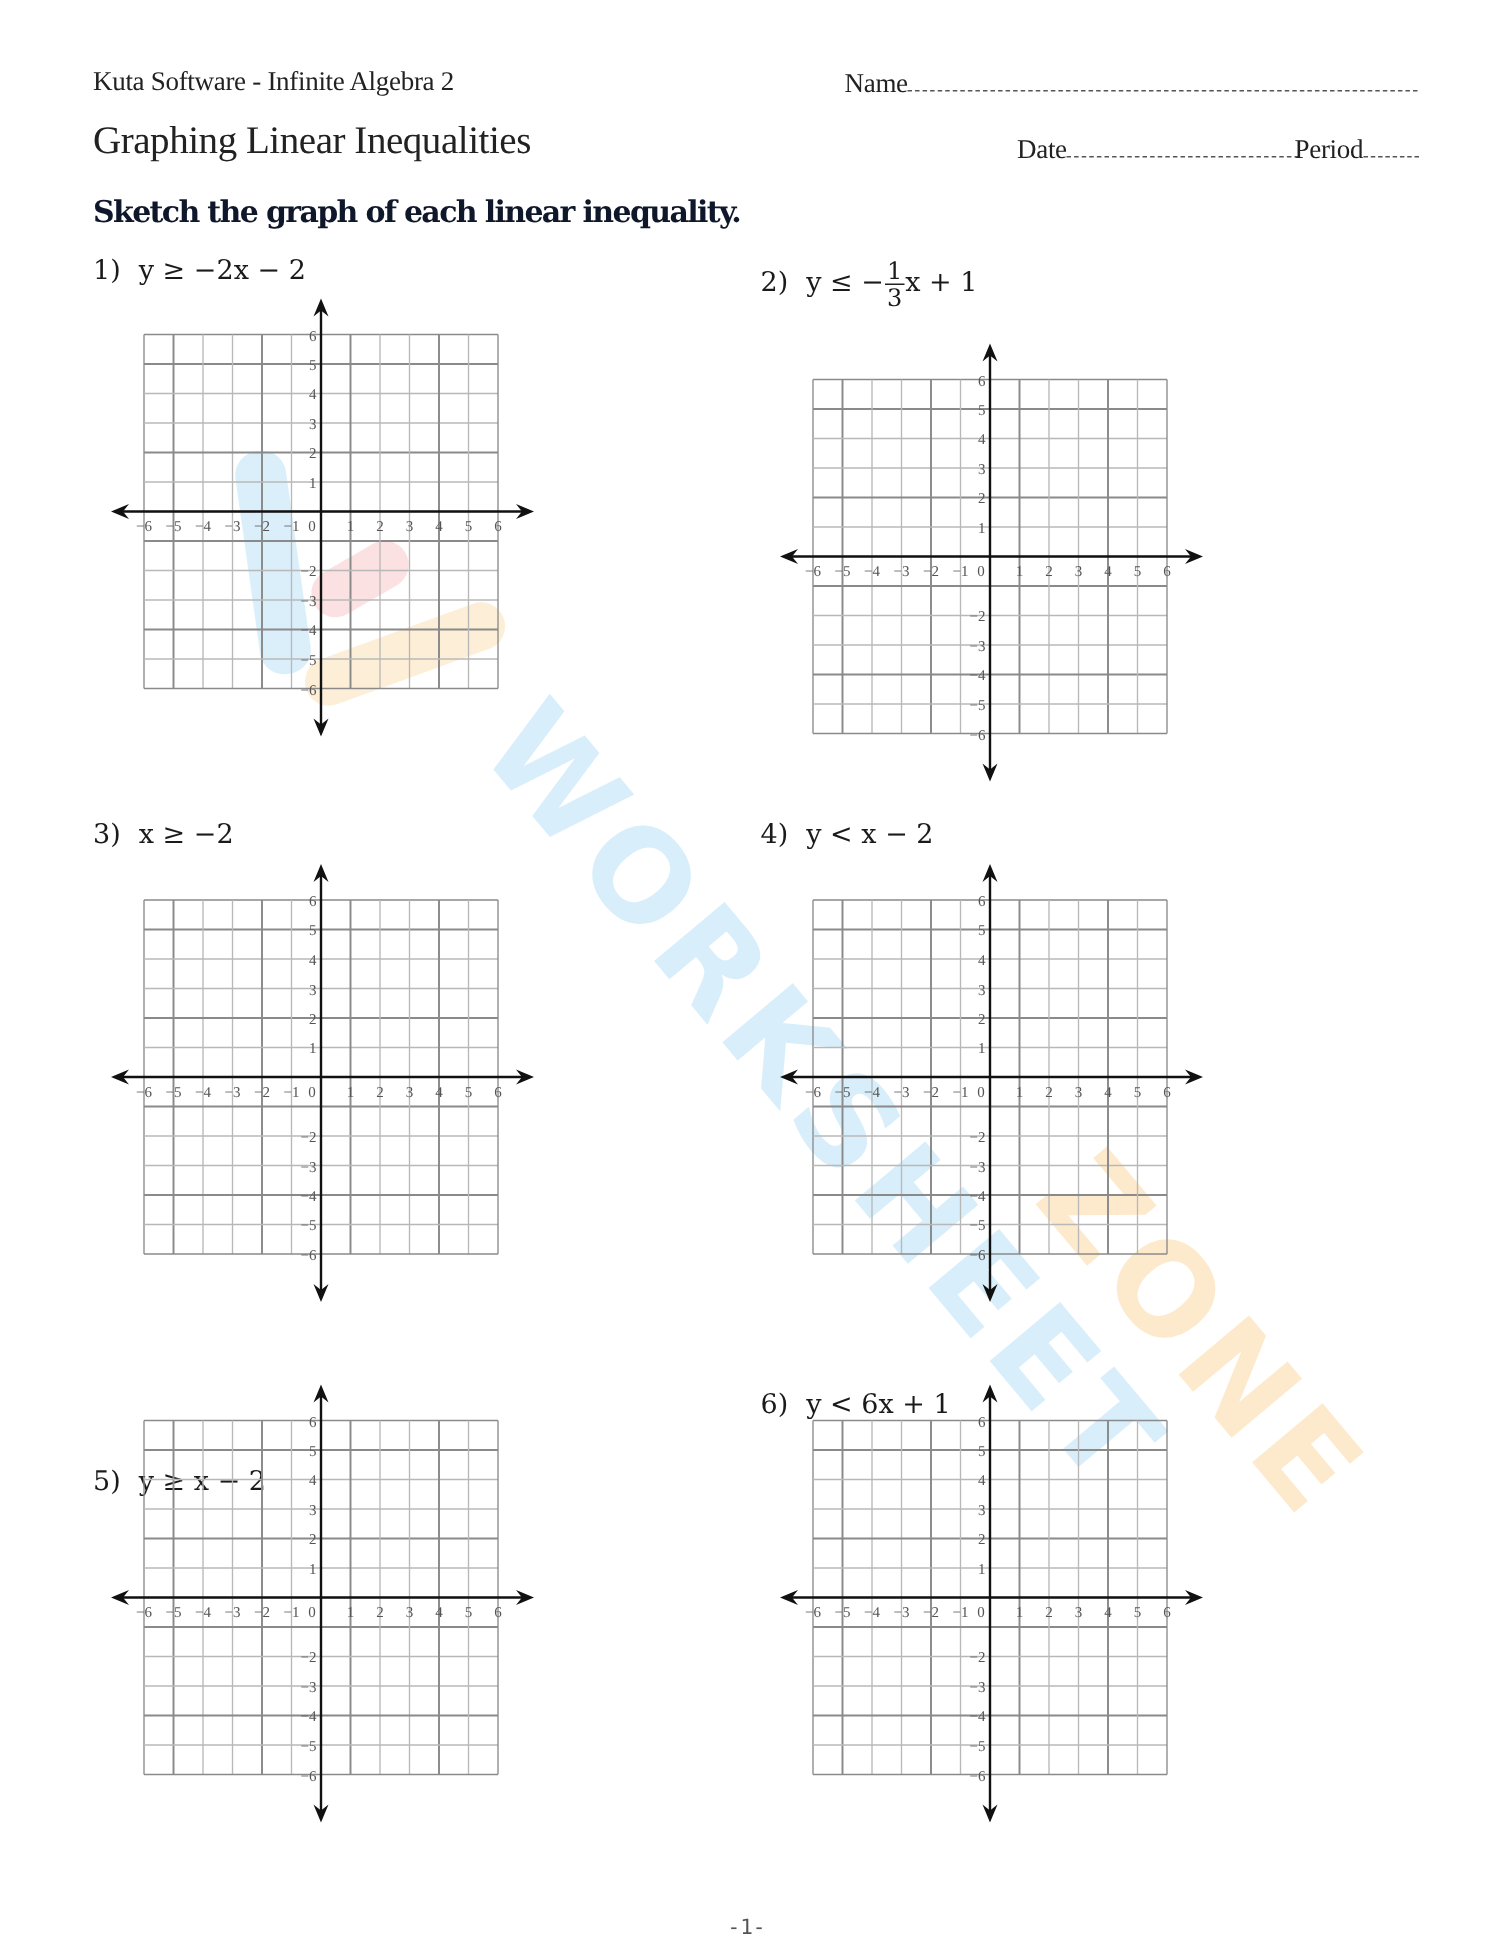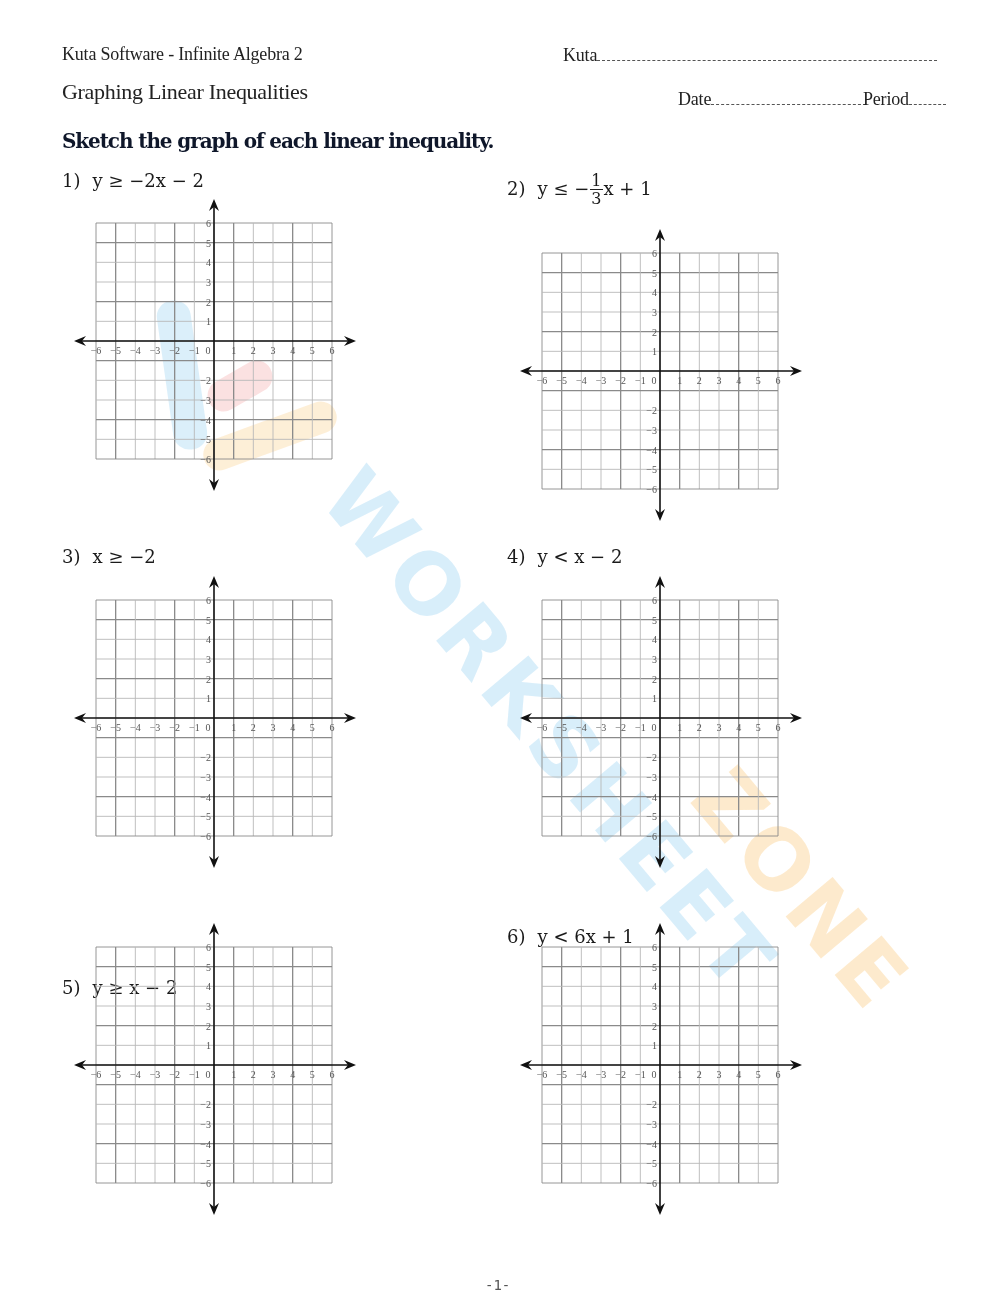--- a/index.html
+++ b/index.html
@@ -1,19 +1,19 @@
 <!DOCTYPE html>
 <html><head>
 <meta charset="utf-8">
 <style>
   html, body { margin: 0; padding: 0; background: #ffffff; }
   body { width: 1000px; height: 1294px; position: relative; overflow: hidden; font-family: "DejaVu Serif", "Liberation Serif", serif; color: #1a1a1a; }
   .abs { position: absolute; white-space: nowrap; }
   .hdr-small { font-family: "Liberation Serif", serif; font-size: 18px; color: #222; letter-spacing: -0.2px; }
-  .title { font-family: "Liberation Serif", serif; font-size: 22px; color: #222; letter-spacing: -0.3px; }
+  .title { font-family: "Liberation Serif", serif; font-size: 26px; color: #222; letter-spacing: -0.3px; }
   .instr { font-family: "DejaVu Serif", serif; font-size: 20px; font-weight: bold; letter-spacing: -1.1px; color: #0f172a; }
   .prob { font-family: "DejaVu Serif", serif; font-size: 18px; color: #1a1a1a; }
   .prob .num { margin-right: 12px; }
   .frac { display: inline-block; vertical-align: middle; text-align: center; font-size: 16px; line-height: 17px; margin: 0 1px; }
   .frac .n { display: block; border-bottom: 1.2px solid #222; padding: 0 1px; }
   .frac .d { display: block; }
   .blank { display: inline-block; border-bottom: 1px dashed #555; height: 16px; vertical-align: baseline; }
   .graph { position: absolute; }
   .pagenum { font-family: "DejaVu Sans Mono", monospace; font-size: 14px; color: #555; }
   .wm { position: absolute; pointer-events: none; }
@@ -28,21 +28,21 @@
     <rect x="205" y="370" width="70" height="32" rx="16" fill="#f9c9c9" transform="rotate(-30 240 386)"></rect>
     <rect x="200" y="420" width="140" height="32" rx="16" fill="#fde2b8" transform="rotate(-20 270 436)"></rect>
   </g>
   <text x="0" y="0" font-family="DejaVu Sans, sans-serif" font-weight="bold" font-size="84" fill="#bfe3f7" opacity="0.6" transform="translate(318 500) rotate(50)" letter-spacing="6">WORKSHEET</text>
   <text x="0" y="0" font-family="DejaVu Sans, sans-serif" font-weight="bold" font-size="84" fill="#fde2b8" opacity="0.7" transform="translate(688 800) rotate(50)" letter-spacing="6">ZONE</text>
 </svg>
 
 <div class="abs hdr-small" style="left:62px;top:44px;">Kuta Software - Infinite Algebra 2</div>
 
 <div class="abs hdr-small" style="left:563px;top:44px;">
-  <span>Kuta</span><span class="blank" style="width:340px;"></span>
+  <span>Name</span><span class="blank" style="width:340px;"></span>
 </div>
 
 <div class="abs title" style="left:62px;top:79px;">Graphing Linear Inequalities</div>
 
 <div class="abs hdr-small" style="left:658px;top:88px;margin-left:20px;">
   <span>Date</span><span class="blank" style="width:155px;"></span>
 </div>
 <div class="abs hdr-small" style="left:863px;top:88px;text-align:center;">
   <span>Period</span><span class="blank" style="width:37px;"></span>
 </div>

